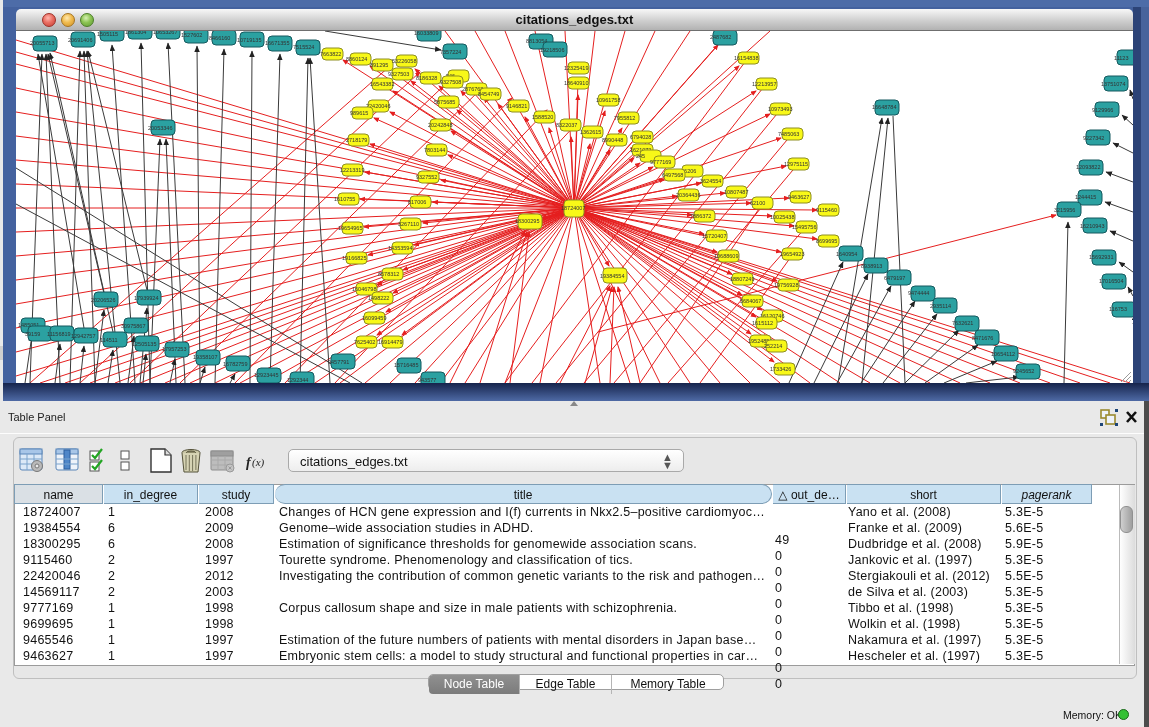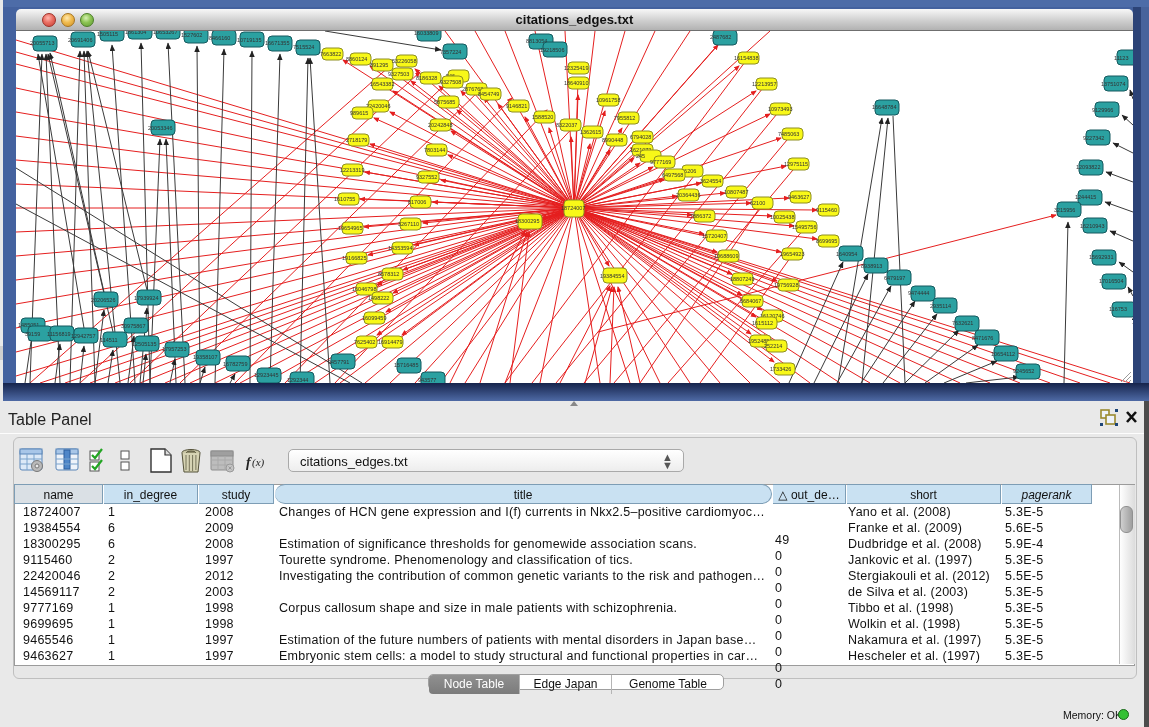--- a/index.html
+++ b/index.html
@@ -16,21 +16,21 @@
 #title{position:absolute;left:16px;top:9px;width:1117px;height:22px;border-radius:5px 5px 0 0;background:linear-gradient(#f8f8f8,#cfcfcf 55%,#b2b2b2);border-bottom:1px solid #6f6f6f;}
 #title .t{position:absolute;left:0;right:0;top:3px;text-align:center;font-size:13px;font-weight:bold;color:#111;}
 .tl{position:absolute;top:4px;width:14px;height:14px;border-radius:50%;}
 #tl1{left:26px;background:radial-gradient(circle at 5px 4px,#ffb6ae,#ea6e62 45%,#c43f35);border:1px solid #9d2f27;}
 #tl2{left:45px;background:radial-gradient(circle at 5px 4px,#ffe9b0,#f0bb4e 45%,#cd9028);border:1px solid #a67420;}
 #tl3{left:64px;background:radial-gradient(circle at 5px 4px,#d6f0b2,#8bc352 45%,#5f9a35);border:1px solid #4c7e28;}
 #canvas{position:absolute;left:16px;top:31px;width:1117px;height:352px;background:#fff;}
 
 #tp{position:absolute;left:0;top:401px;width:1149px;height:326px;background:#e9e9e9;}
 #tp .hdr{position:absolute;left:0;top:0;width:1149px;height:33px;background:#e9e9e9;border-bottom:1px solid #fdfdfd;}
-#tp .hdr .t{position:absolute;left:8px;top:10px;font-size:16px;color:#222;}
+#tp .hdr .t{position:absolute;left:8px;top:10px;font-size:11px;color:#222;}
 #tp .rstrip{position:absolute;left:1144px;top:0;width:5px;height:326px;background:#4c4c4c;}
 #caret{position:absolute;left:570px;top:401px;width:0;height:0;border-left:4px solid transparent;border-right:4px solid transparent;border-bottom:5px solid #888;}
 #box{position:absolute;left:13px;top:437px;width:1124px;height:242px;border:1px solid #bfbfbf;border-radius:6px;background:#e7e7e7;}
 #combo{position:absolute;left:288px;top:449px;width:396px;height:23px;background:linear-gradient(#ffffff,#ededed);border:1px solid #a9a9a9;border-radius:5px;}
 #combo .t{position:absolute;left:11px;top:4px;font-size:13px;color:#111;}
 #combo .ar{position:absolute;right:10px;top:3px;font-size:11px;color:#555;line-height:8px;}
 
 #tbl{position:absolute;left:14px;top:484px;width:1121px;height:182px;background:#fff;border:1px solid #9b9b9b;}
 .th{position:absolute;z-index:3;top:484px;height:20px;background:#c9e1f2;border-right:1px solid #7d9db5;border-top:1px solid #7d9db5;border-bottom:1px solid #7d9db5;font-size:12px;color:#111;text-align:center;line-height:20px;}
 .trow{position:absolute;z-index:3;left:15px;width:1104px;height:16px;font-size:12.5px;letter-spacing:0.25px;color:#111;white-space:nowrap;}
@@ -641,32 +641,33 @@
       <span class="c2">2008</span>
       <span class="c3">Changes of HCN gene expression and I(f) currents in Nkx2.5–positive cardiomyoc…</span>
       <span class="c4">49</span>
       <span class="c5">Yano et al. (2008)</span>
       <span class="c6">5.3E-5</span>
     </div>
 <div class="trow" style="top:521px">
 <span class="c0">19384554</span>
       <span class="c1">6</span>
       <span class="c2">2009</span>
+      <span class="c3">Genome–wide association studies in ADHD.</span>
       <span class="c4">0</span>
       <span class="c5">Franke et al. (2009)</span>
       <span class="c6">5.6E-5</span>
     </div>
 <div class="trow" style="top:537px">
 <span class="c0">18300295</span>
       <span class="c1">6</span>
       <span class="c2">2008</span>
       <span class="c3">Estimation of significance thresholds for genomewide association scans.</span>
       <span class="c4">0</span>
       <span class="c5">Dudbridge et al. (2008)</span>
-      <span class="c6">5.9E-4</span>
+      <span class="c6">5.9E-5</span>
     </div>
 <div class="trow" style="top:553px">
 <span class="c0">9115460</span>
       <span class="c1">2</span>
       <span class="c2">1997</span>
       <span class="c3">Tourette syndrome. Phenomenology and classification of tics.</span>
       <span class="c4">0</span>
       <span class="c5">Jankovic et al. (1997)</span>
       <span class="c6">5.3E-5</span>
     </div>
@@ -720,22 +721,22 @@
       <span class="c3">Embryonic stem cells: a model to study structural and functional properties in car…</span>
       <span class="c4">0</span>
       <span class="c5">Hescheler et al. (1997)</span>
       <span class="c6">5.3E-5</span>
     </div>
 
 <div style="position:absolute;left:1119px;top:485px;width:16px;height:179px;background:linear-gradient(90deg,#ffffff,#dcdcdc);border-left:1px solid #bbb;"></div>
 <div style="position:absolute;left:1120px;top:506px;width:13px;height:27px;background:linear-gradient(90deg,#cfcfcf,#9f9f9f);border:1px solid #909090;border-radius:6px;"></div>
 <div id="tabs">
  <div class="seg sel" style="left:0px;width:90px;">Node Table</div>
- <div class="seg" style="left:90px;width:92px;border-left:1px solid #b5b5b5;">Edge Japan</div>
- <div class="seg" style="left:182px;width:113px;border-left:1px solid #b5b5b5;">Genome Table</div>
+ <div class="seg" style="left:90px;width:92px;border-left:1px solid #b5b5b5;">Edge Table</div>
+ <div class="seg" style="left:182px;width:113px;border-left:1px solid #b5b5b5;">Memory Table</div>
 </div>
 <div id="status">
       <div class="t">Memory: OK</div>
       <div class="dot"></div>
     </div>
 
 <svg style="position:absolute;left:1100px;top:409px;" width="40" height="18" viewBox="0 0 40 18">
  <rect x="1" y="1" width="8" height="8" fill="#eef3fb" stroke="#9a8a30" stroke-width="1.6"></rect>
  <rect x="6" y="6" width="9" height="9" fill="#eef3fb" stroke="#9a8a30" stroke-width="1.6"></rect>
  <rect x="15" y="0" width="3" height="3" fill="#1d4577"></rect>

